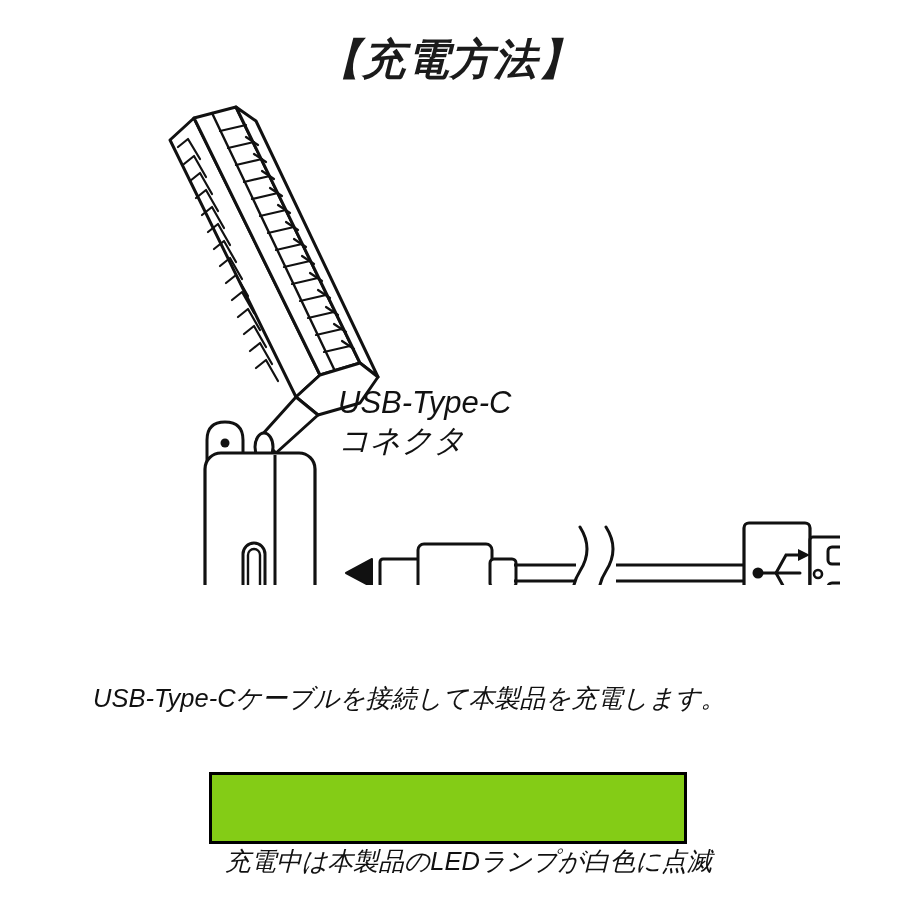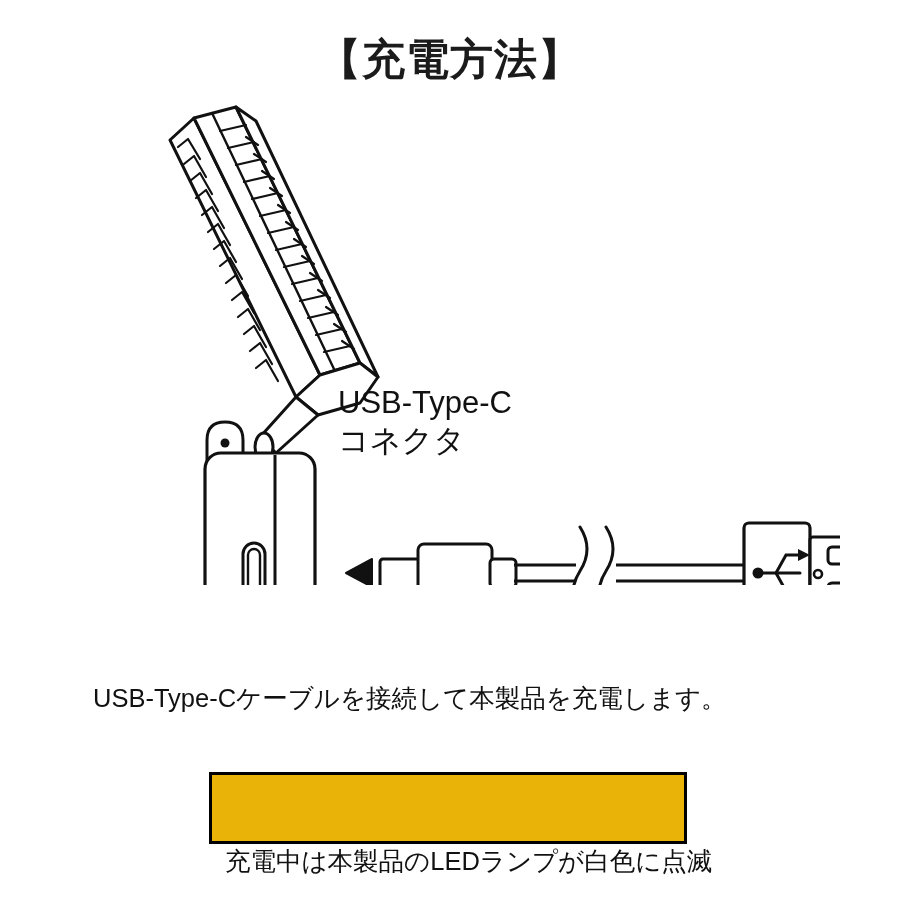--- a/index.html
+++ b/index.html
@@ -12,20 +12,21 @@
     height: 900px;
     position: relative;
     overflow: hidden;
     font-family: "Liberation Sans", "DejaVu Sans", sans-serif;
     color: #1a1a1a;
   }
   #page {
     position: absolute;
     inset: 0;
     background: #ffffff;
+    font-style: italic;
   }
   .title {
     position: absolute;
     top: 36px;
     left: 0;
     width: 900px;
     text-align: center;
     font-size: 43px;
     font-weight: 700;
     letter-spacing: 1px;
@@ -51,21 +52,21 @@
     display: block;
   }
   .note-box {
     position: absolute;
     left: 209px;
     top: 772px;
     width: 478px;
     height: 72px;
     border: 3.5px solid #000000;
     box-sizing: border-box;
-    background: #eab308;
+    background: #84cc16;
   }
   .note-text {
     position: absolute;
     left: 13px;
     top: 4px;
     width: 460px;
     font-size: 25.5px;
     line-height: 33px;
     color: #111111;
     white-space: pre;

